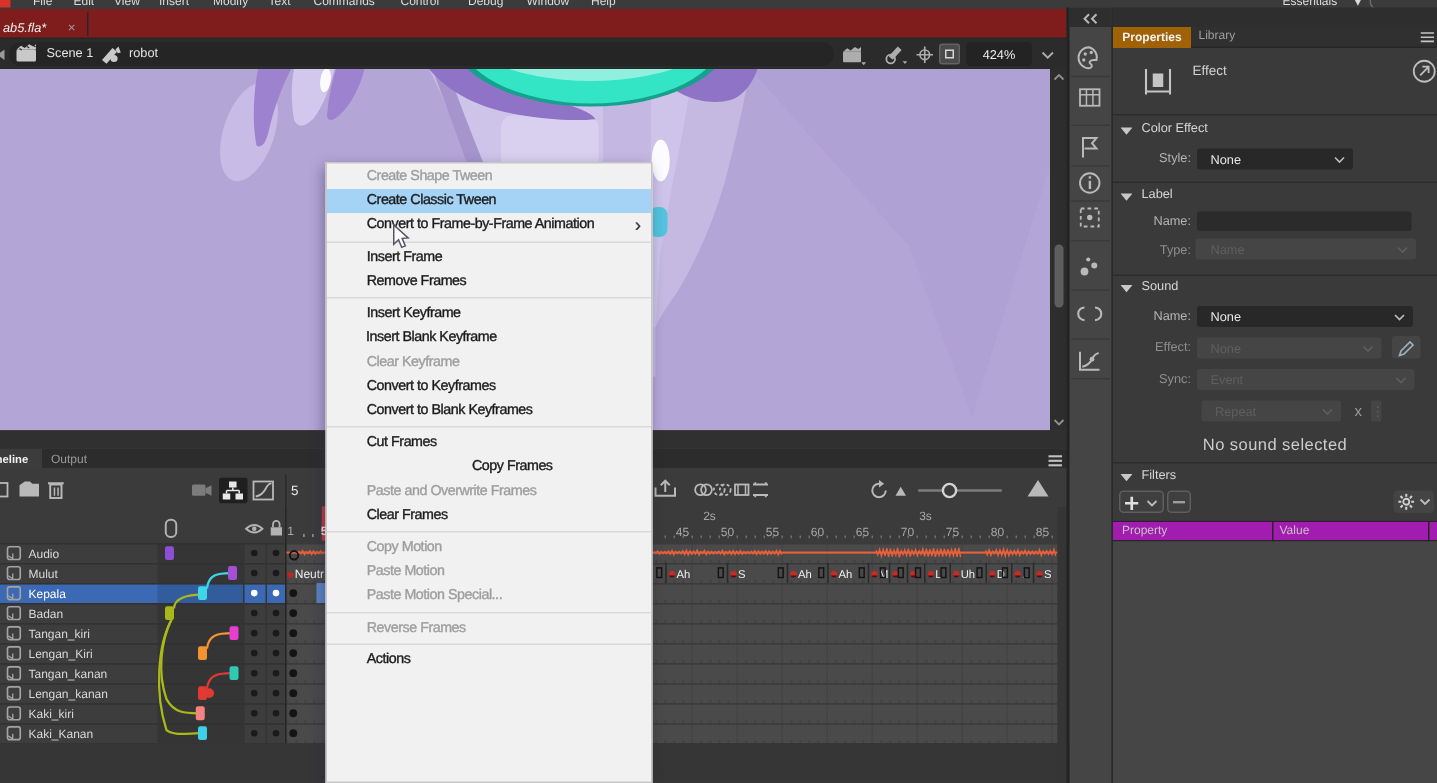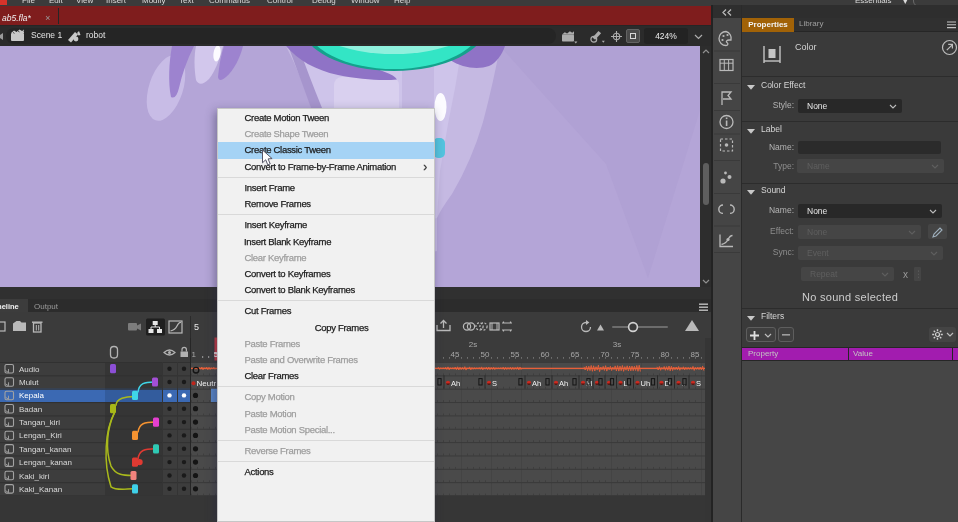--- a/index.html
+++ b/index.html
@@ -463,21 +463,21 @@
   <span class="abs" style="left:57px;top:14px;font-size:8px;color:#9f9f9f;">Library</span>
   <svg class="abs" style="left:205px;top:16px;" width="9" height="8">
         <path d="M0,1 h9 M0,3.8 h9 M0,6.6 h9" stroke="#c4c4c4" stroke-width="1.1"></path>
       </svg>
 
   <svg class="abs" style="left:20px;top:40px;" width="20" height="19">
     <path d="M2,1 v17 M18,1 v17" stroke="#c4c4c4" stroke-width="1.4"></path>
     <rect x="6.5" y="4" width="7" height="9" fill="#c4c4c4"></rect>
     <path d="M2,16 h16" stroke="#c4c4c4" stroke-width="1.4"></path>
   </svg>
-  <span class="abs" style="left:53px;top:37px;color:#d2d2d2;font-size:9px;">Color</span>
+  <span class="abs" style="left:53px;top:37px;color:#d2d2d2;font-size:9px;">Effect</span>
   <svg class="abs" style="left:199px;top:34px;" width="17" height="17">
         <circle cx="8.5" cy="8.5" r="7" fill="none" stroke="#bdbdbd" stroke-width="1.2"></circle>
         <path d="M5.8,11.2 l5.4,-5.4 M7.2,5.4 h4.2 v4.2" stroke="#bdbdbd" stroke-width="1.2" fill="none"></path>
       </svg>
   <div class="abs" style="left:0;top:71px;width:216px;height:1px;background:#2c2c2c;"></div>
 
   <svg class="abs" style="left:5px;top:79px;" width="8" height="6">
         <path d="M0,1 h8 l-4,4.8 z" fill="#c8c8c8"></path>
       </svg>
   <span class="abs" style="left:19px;top:75px;color:#d6d6d6;">Color Effect</span>
@@ -578,21 +578,20 @@
     <span class="abs" style="left:6px;top:1px;font-size:8px;color:#c4c4c4;">Property</span>
     <span class="abs" style="left:111px;top:1px;font-size:8px;color:#c4c4c4;">Value</span>
     <div class="abs" style="left:106px;top:0;width:1px;height:14px;background:#262626;"></div>
     <div class="abs" style="left:210px;top:0;width:1px;height:14px;background:#262626;"></div>
   </div>
   <div class="abs" style="left:0;top:356px;width:216px;height:161px;background:#464646;"></div>
 </div>
 
 <div class="abs" style="left:217px;top:108px;width:218px;height:414px;background:#f1f1f1;border:1px solid #c6c6c6;box-sizing:border-box;box-shadow:-2px 3px 9px rgba(40,40,70,0.45);z-index:50;font-size:9.5px;letter-spacing:-0.3px;color:#1c1c1c;-webkit-text-stroke:0.25px;">
 <div style="height:1px;"></div>
-      <div style="position:relative;height:16.2px;line-height:16.3px;padding-left:26.5px;white-space:nowrap;color:#1c1c1c;">Create Motion Tween</div>
       <div style="position:relative;height:16.2px;line-height:16.3px;padding-left:26.5px;white-space:nowrap;color:#9e9e9e;">Create Shape Tween</div>
       <div style="position:relative;height:16.2px;line-height:16.3px;padding-left:26.5px;white-space:nowrap;color:#1c1c1c;background:#a5d3f5;">Create Classic Tween</div>
       <div style="position:relative;height:16.2px;line-height:16.3px;padding-left:26.5px;white-space:nowrap;color:#1c1c1c;">Convert to Frame-by-Frame Animation<span style="position:absolute;right:7px;top:0;font-size:12px;color:#333;">›</span></div>
       <div style="height:5.1px;position:relative;">
         <div style="position:absolute;top:2px;left:0;right:0;height:1px;background:#d9d9d9;"></div>
       </div>
       <div style="position:relative;height:16.2px;line-height:16.3px;padding-left:26.5px;white-space:nowrap;color:#1c1c1c;">Insert Frame</div>
       <div style="position:relative;height:16.2px;line-height:16.3px;padding-left:26.5px;white-space:nowrap;color:#1c1c1c;">Remove Frames</div>
       <div style="height:5.1px;position:relative;">
         <div style="position:absolute;top:2px;left:0;right:0;height:1px;background:#d9d9d9;"></div>
@@ -600,21 +599,20 @@
       <div style="position:relative;height:16.2px;line-height:16.3px;padding-left:26.5px;white-space:nowrap;color:#1c1c1c;">Insert Keyframe</div>
       <div style="position:relative;height:16.2px;line-height:16.3px;padding-left:26px;white-space:nowrap;color:#1c1c1c;">Insert Blank Keyframe</div>
       <div style="position:relative;height:16.2px;line-height:16.3px;padding-left:26.5px;white-space:nowrap;color:#9e9e9e;">Clear Keyframe</div>
       <div style="position:relative;height:16.2px;line-height:16.3px;padding-left:26.5px;white-space:nowrap;color:#1c1c1c;">Convert to Keyframes</div>
       <div style="position:relative;height:16.2px;line-height:16.3px;padding-left:26.5px;white-space:nowrap;color:#1c1c1c;">Convert to Blank Keyframes</div>
       <div style="height:5.1px;position:relative;">
         <div style="position:absolute;top:2px;left:0;right:0;height:1px;background:#d9d9d9;"></div>
       </div>
       <div style="position:relative;height:16.2px;line-height:16.3px;padding-left:26.5px;white-space:nowrap;color:#1c1c1c;">Cut Frames</div>
       <div style="position:relative;height:16.2px;line-height:16.3px;padding-left:31px;white-space:nowrap;color:#1c1c1c;text-align:center;">Copy Frames</div>
-      <div style="position:relative;height:16.2px;line-height:16.3px;padding-left:26.5px;white-space:nowrap;color:#9e9e9e;">Paste Frames</div>
       <div style="position:relative;height:16.2px;line-height:16.3px;padding-left:26.5px;white-space:nowrap;color:#9e9e9e;">Paste and Overwrite Frames</div>
       <div style="position:relative;height:16.2px;line-height:16.3px;padding-left:26.5px;white-space:nowrap;color:#1c1c1c;">Clear Frames</div>
       <div style="height:5.1px;position:relative;">
         <div style="position:absolute;top:2px;left:0;right:0;height:1px;background:#d9d9d9;"></div>
       </div>
       <div style="position:relative;height:16.2px;line-height:16.3px;padding-left:26.5px;white-space:nowrap;color:#9e9e9e;">Copy Motion</div>
       <div style="position:relative;height:16.2px;line-height:16.3px;padding-left:26.5px;white-space:nowrap;color:#9e9e9e;">Paste Motion</div>
       <div style="position:relative;height:16.2px;line-height:16.3px;padding-left:26.5px;white-space:nowrap;color:#9e9e9e;">Paste Motion Special...</div>
       <div style="height:5.1px;position:relative;">
         <div style="position:absolute;top:2px;left:0;right:0;height:1px;background:#d9d9d9;"></div>

